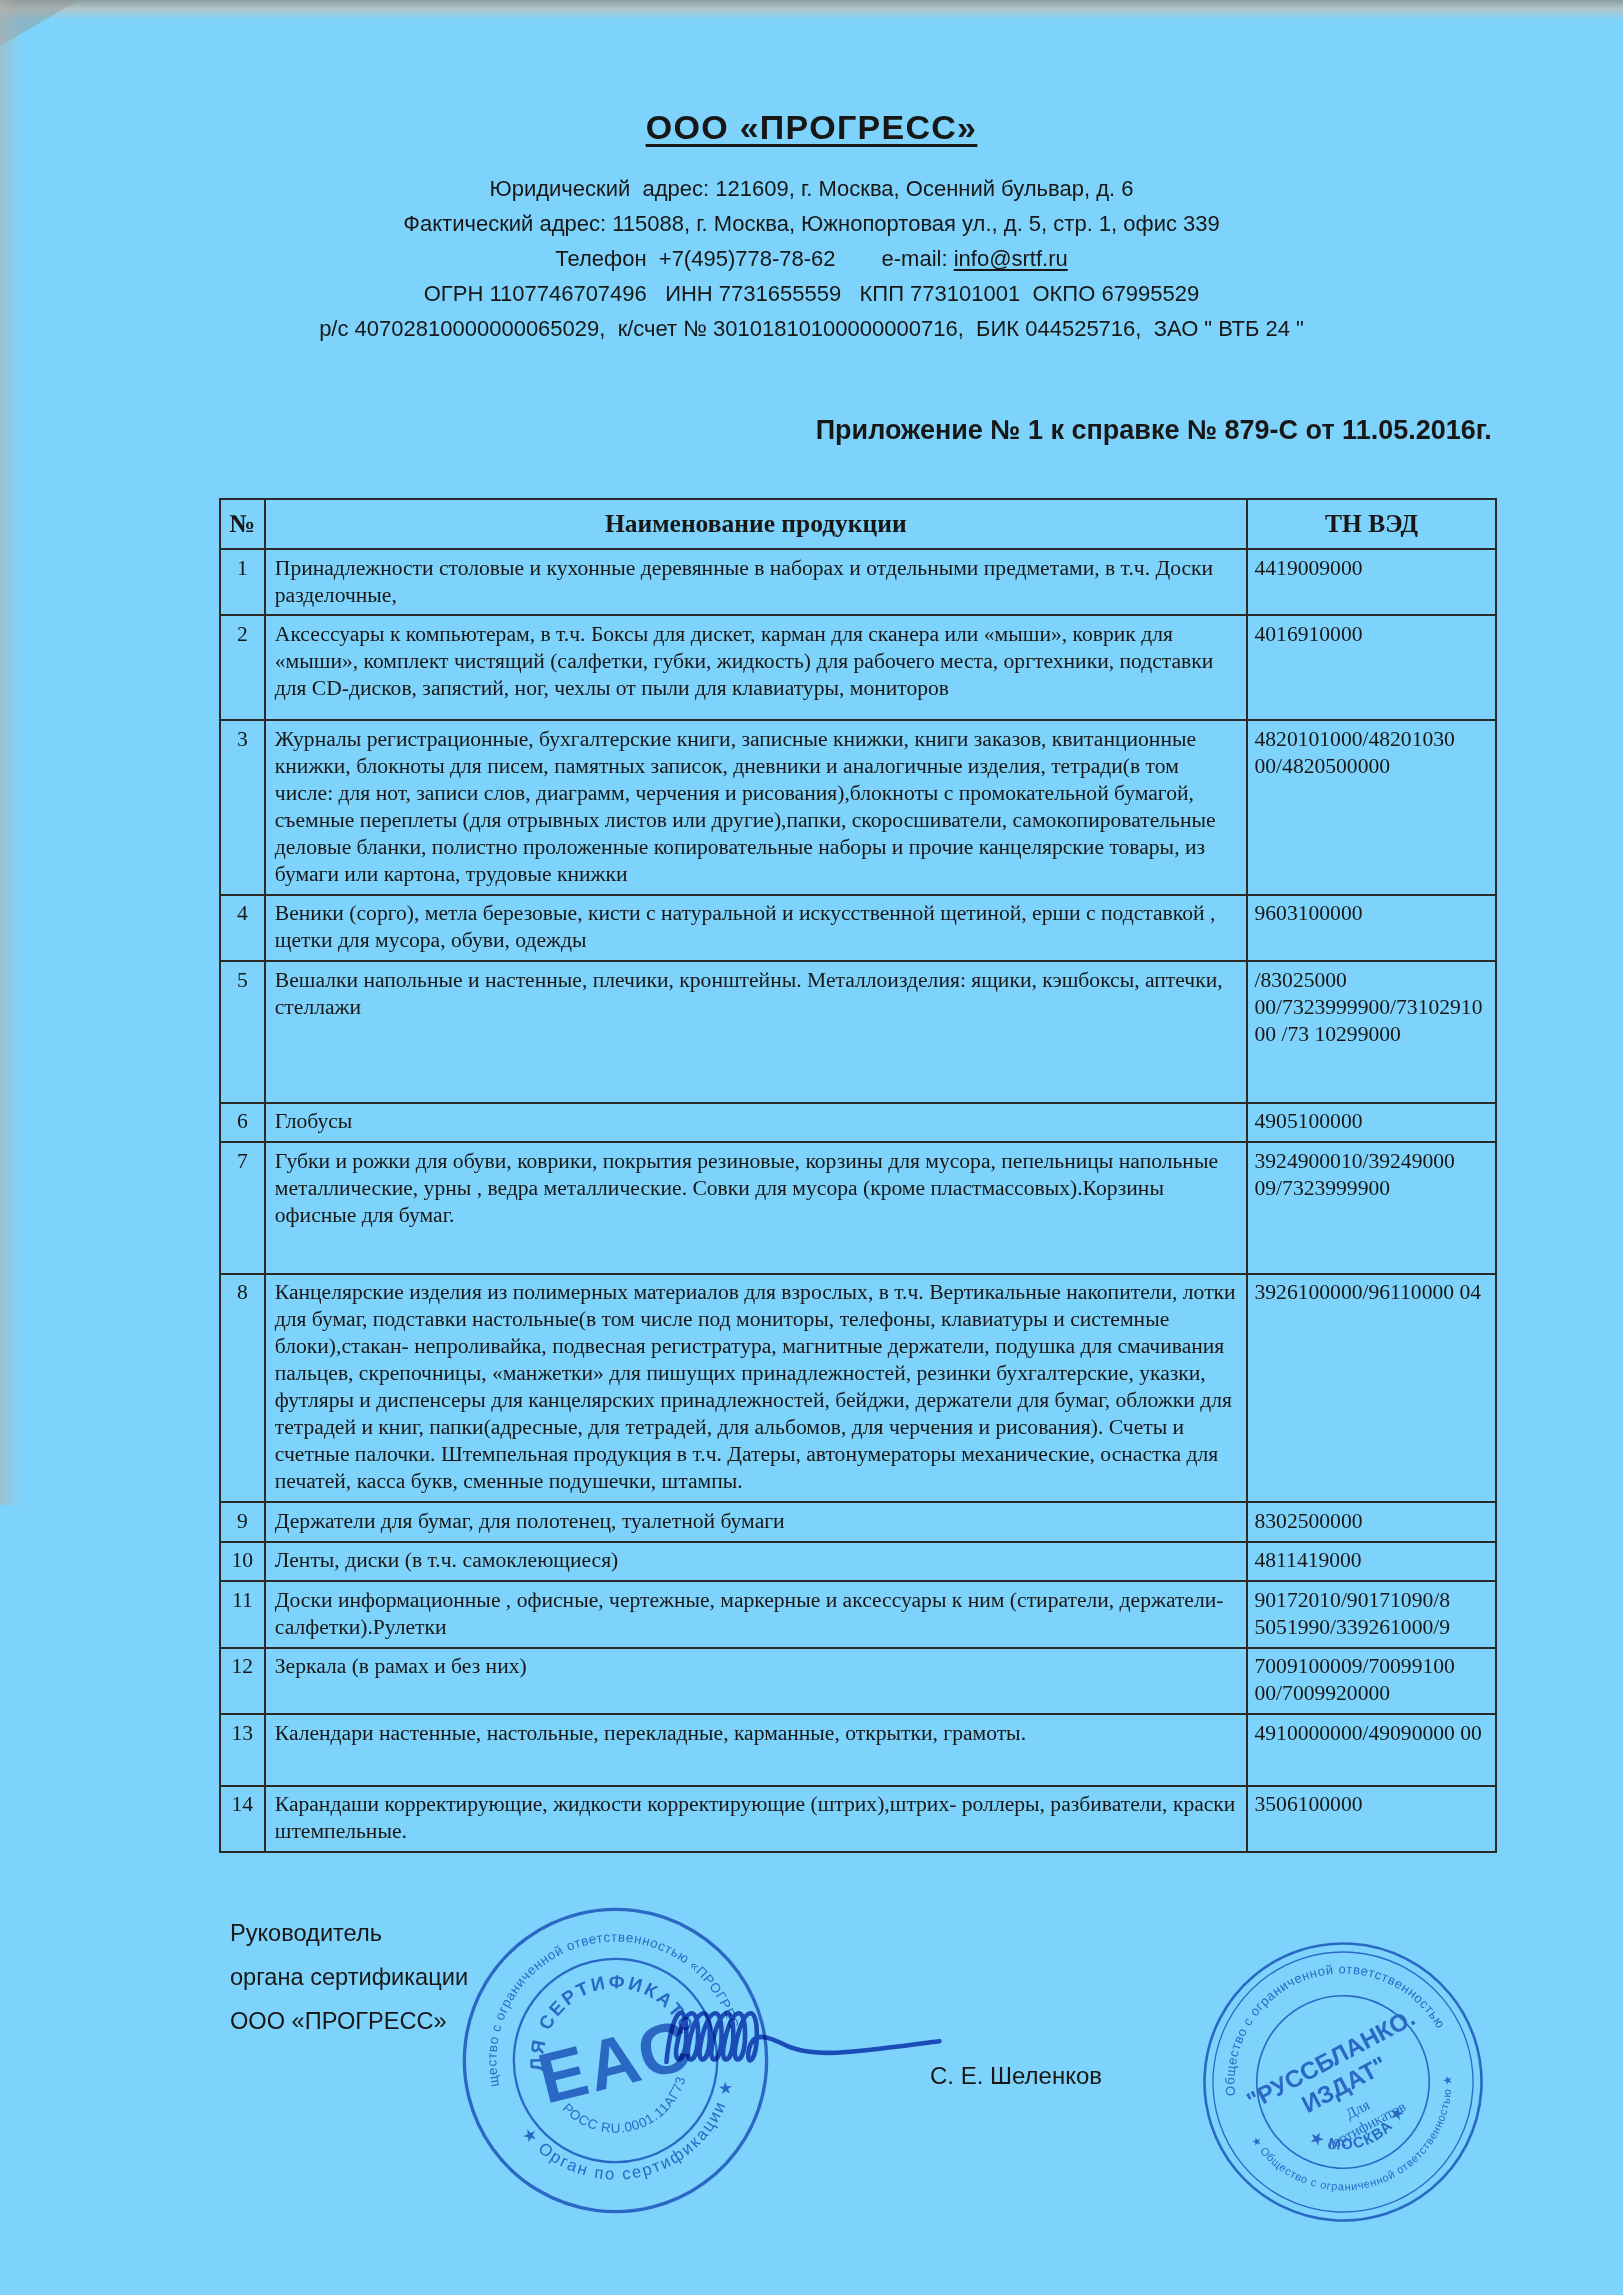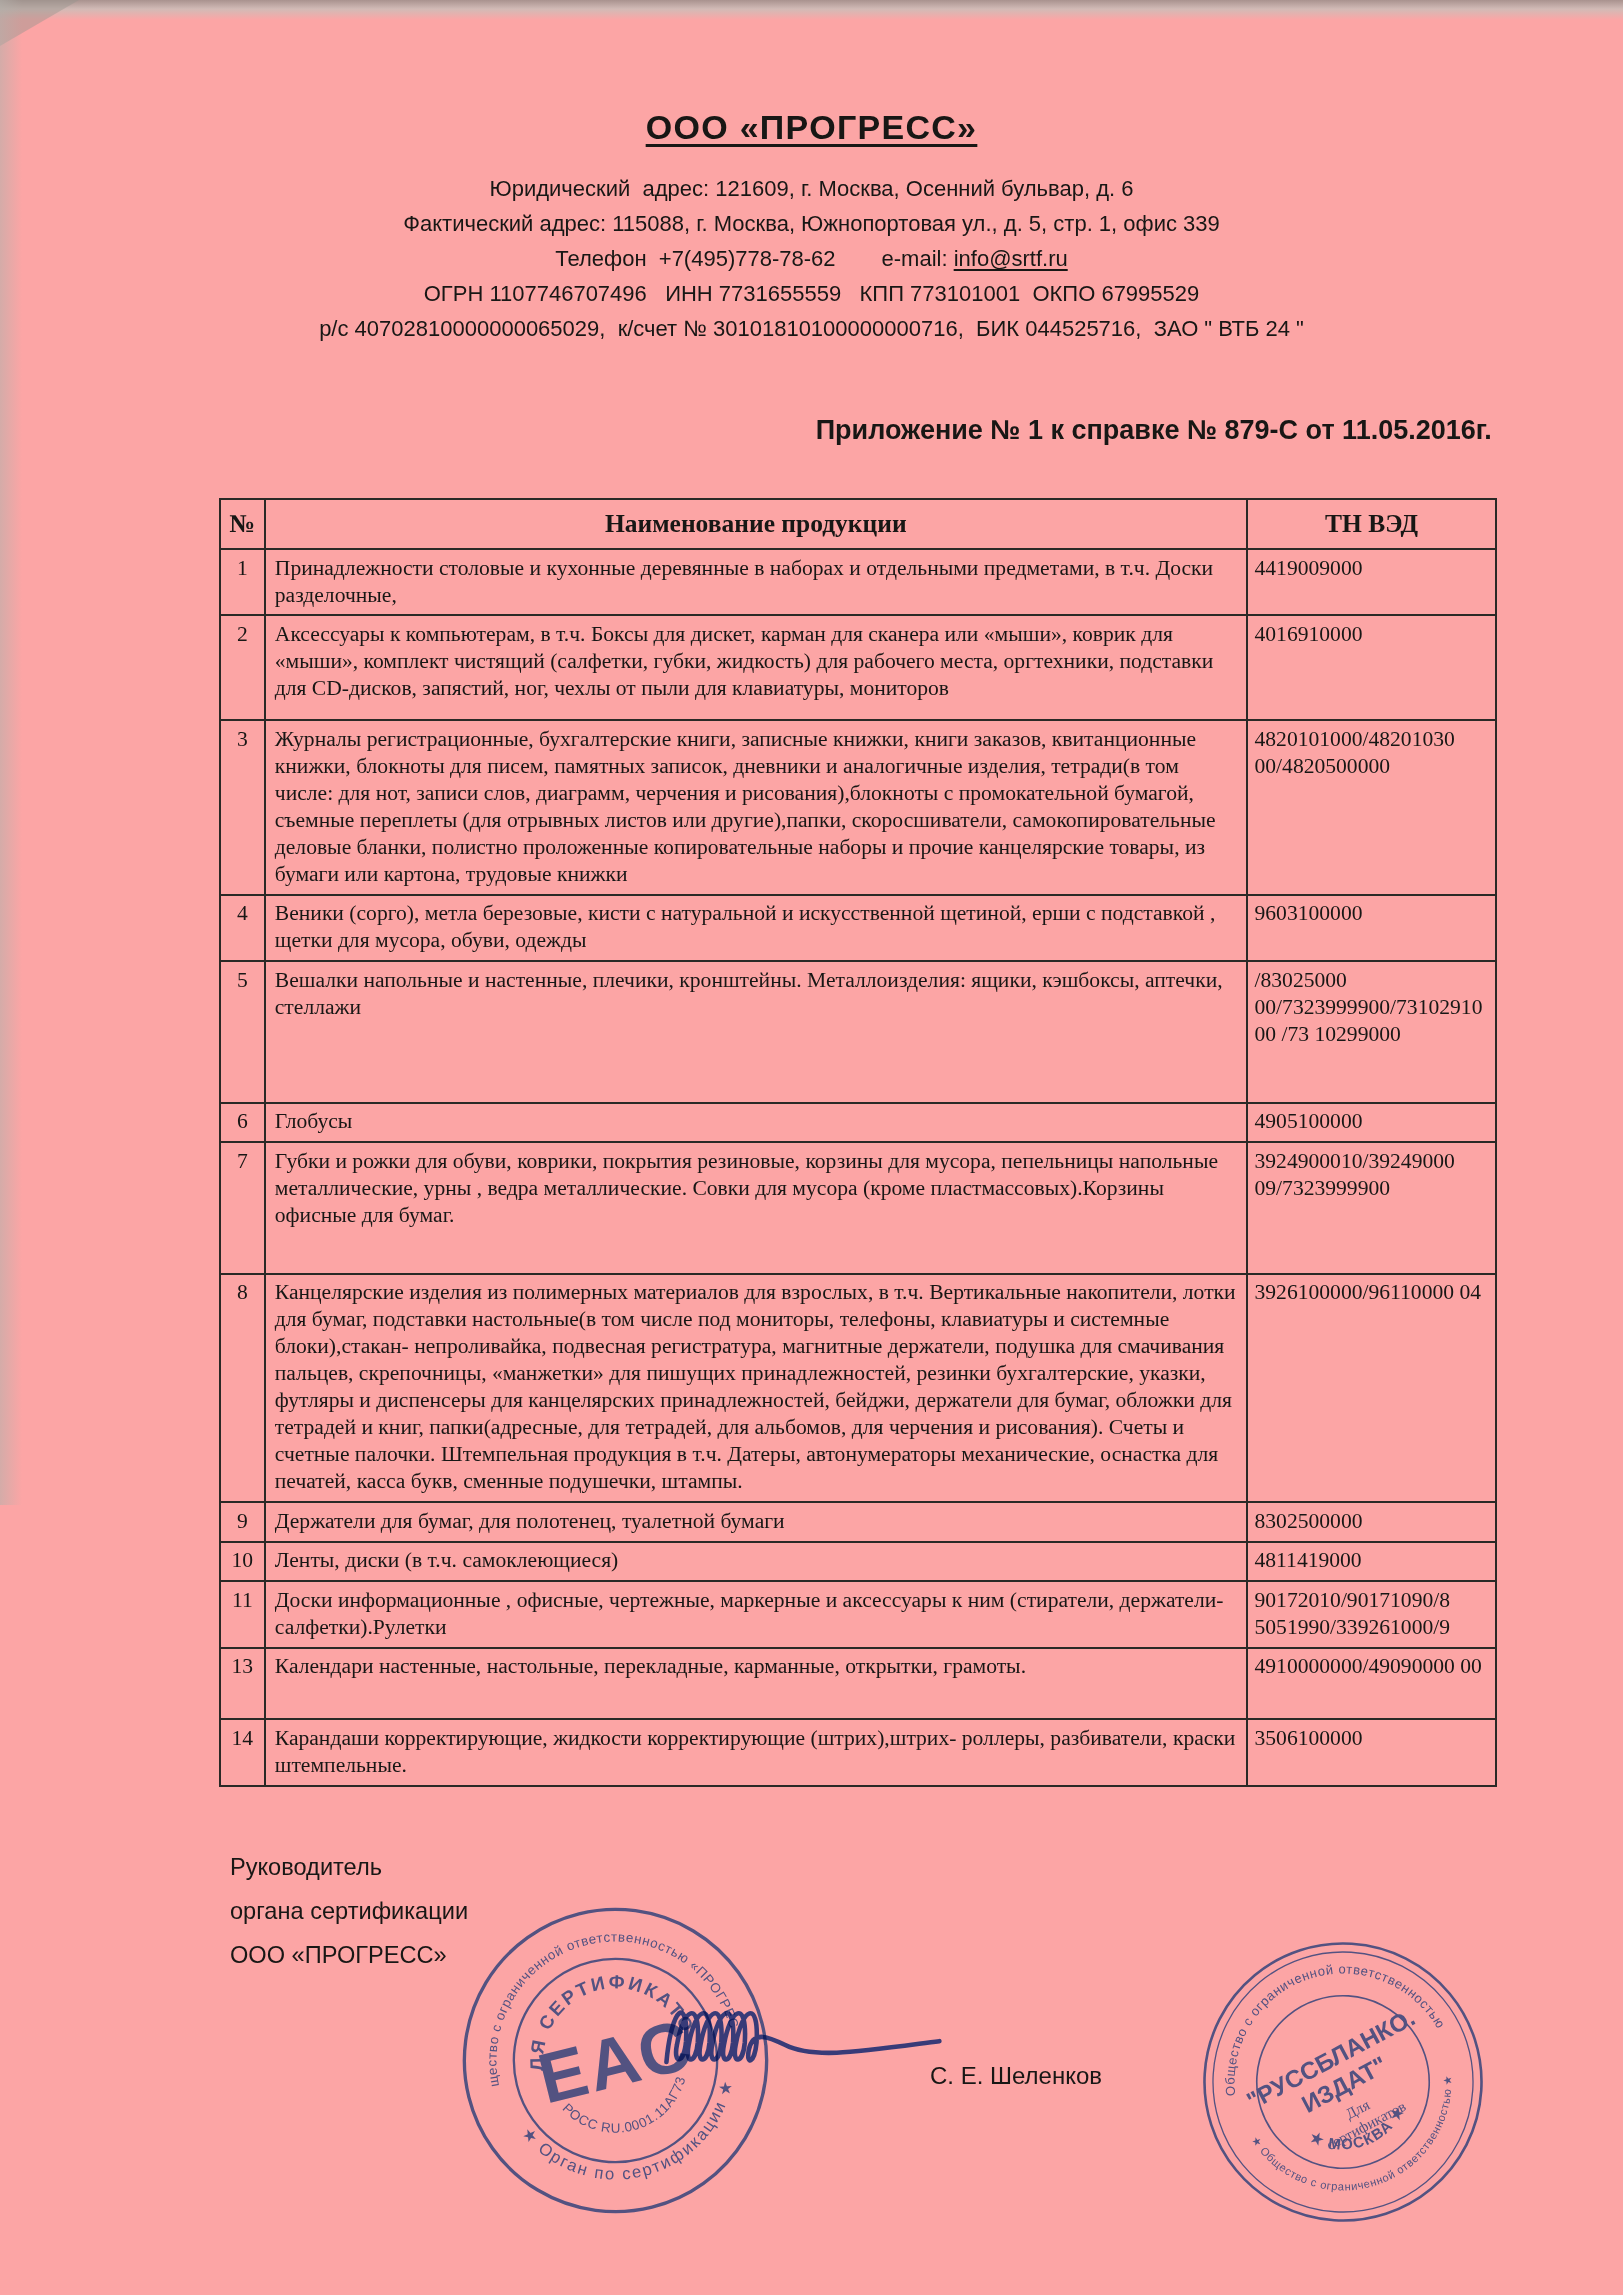--- a/index.html
+++ b/index.html
@@ -1,19 +1,19 @@
 <!DOCTYPE html>
 <html lang="ru" style="font-size:10.5px"><head>
 <meta charset="utf-8">
 <style>
   * { margin:0; padding:0; box-sizing:border-box; }
   html,body { width:1623px; height:2295px; }
   body { font-family:"Liberation Serif", serif; color:#181715; background:#a9a7a2; }
 
-  .page { position:absolute; inset:0; background:#fca5a5; overflow:hidden; }
+  .page { position:absolute; inset:0; background:#7dd3fc; overflow:hidden; }
 
   
   .scan-strip-top { position:absolute; top:0; left:0; right:0; height:19.6px;
     background:linear-gradient(to bottom,#8e8c87 0%, #c4c2bc 45%, rgba(251,250,246,0) 100%); opacity:.75; }
   .scan-edge-left { position:absolute; top:0; left:0; width:22px; height:1505px;
     background:linear-gradient(to right,#b3b1ab, rgba(251,250,246,0)); opacity:.55; }
   .scan-corner-tl { position:absolute; top:0; left:0; width:0; height:0;
     border-top:46px solid #96948e; border-right:79px solid transparent; opacity:.45; }
 
   
@@ -137,20 +137,25 @@
       <tr>
         <td class="num">10</td>
         <td class="name">Ленты, диски (в т.ч. самоклеющиеся)</td>
         <td class="code">4811419000</td>
       </tr>
       <tr>
         <td class="num">11</td>
         <td class="name">Доски информационные , офисные, чертежные, маркерные и аксессуары к ним (стиратели, держатели-салфетки).Рулетки</td>
         <td class="code">90172010/90171090/8 5051990/339261000/9</td>
       </tr>
+      <tr>
+        <td class="num">12</td>
+        <td class="name">Зеркала (в рамах и без них)</td>
+        <td class="code">7009100009/70099100 00/7009920000</td>
+      </tr>
       <tr class="sp50">
         <td class="num">13</td>
         <td class="name">Календари настенные, настольные, перекладные, карманные, открытки, грамоты.</td>
         <td class="code">4910000000/49090000 00</td>
       </tr>
       <tr>
         <td class="num">14</td>
         <td class="name">Карандаши корректирующие, жидкости корректирующие (штрих),штрих- роллеры, разбиватели, краски штемпельные.</td>
         <td class="code">3506100000</td>
       </tr>

